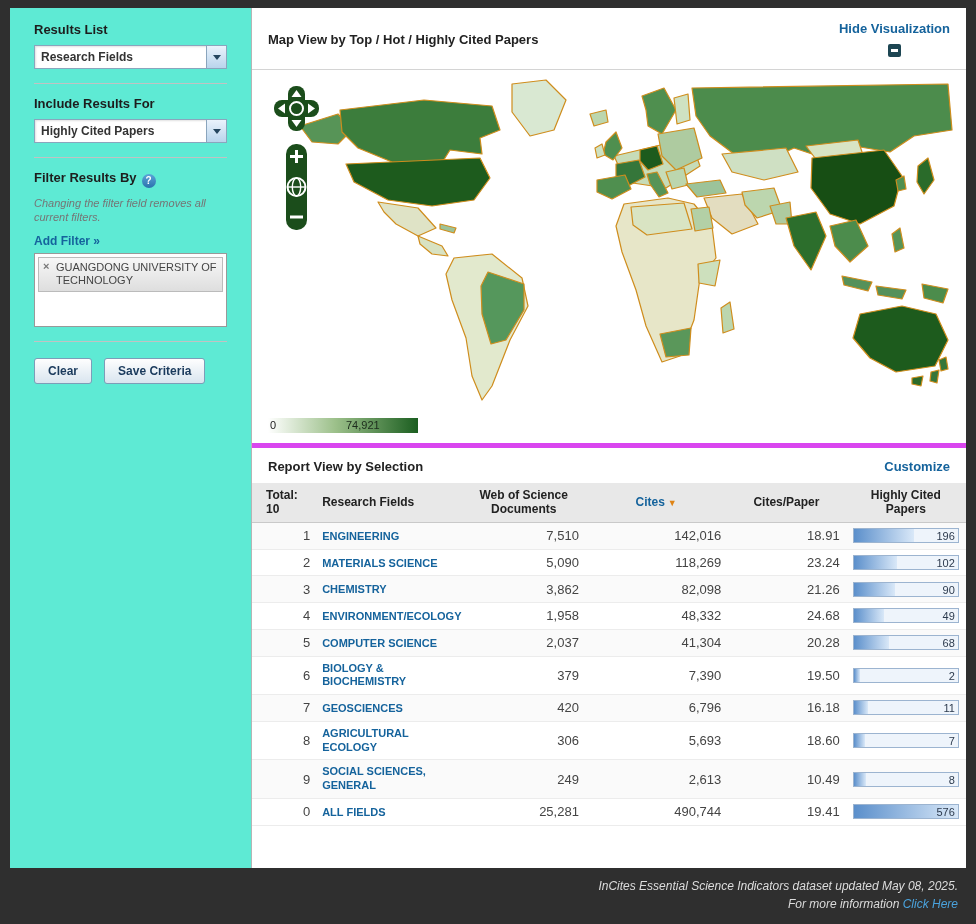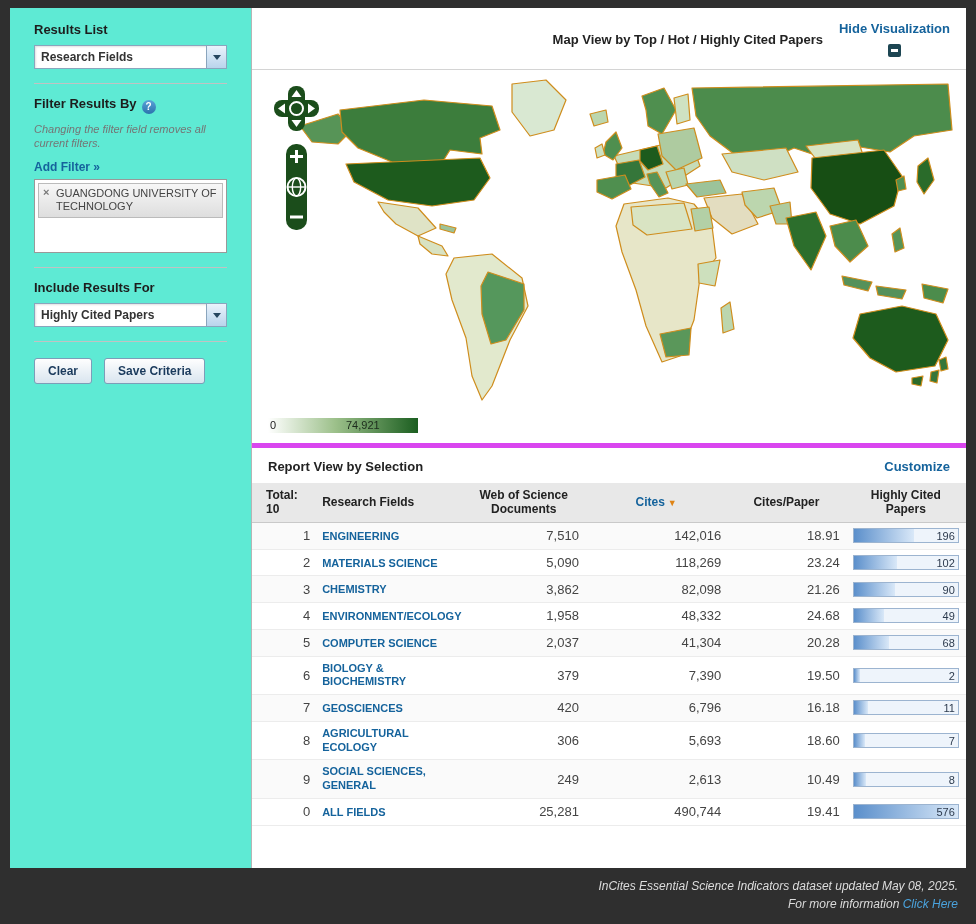--- a/index.html
+++ b/index.html
@@ -19,21 +19,21 @@
   .filter-note { font-style:italic; color:#757575; font-size:11px; line-height:1.3; margin:2px 0 8px 0; }
   .add-filter { color:#15639c; font-weight:bold; font-size:12px; text-decoration:none; display:inline-block; margin-bottom:5px; }
   .filter-box { background:#fff; border:1px solid #999; height:74px; padding:3px; overflow:hidden; }
   .filter-chip { position:relative; background:linear-gradient(#f7f7f7,#dedede); border:1px solid #bbb; padding:3px 5px 3px 17px; font-size:11px; color:#444; line-height:1.25; }
   .chip-x { position:absolute; left:4px; top:2px; color:#777; font-weight:bold; font-size:11px; cursor:pointer; }
   .btn-row { display:flex; gap:12px; margin-top:16px; }
   .btn { background:linear-gradient(#fefefe,#d9e5ef); border:1px solid #7d9db8; border-radius:3px; padding:5px 13px; font-size:12px; font-weight:bold; color:#1a3a5c; cursor:pointer; font-family:"Liberation Sans", sans-serif; }
 
   
   .main { flex:1; display:flex; flex-direction:column; background:#fff; overflow:hidden; }
-  .panel-header { display:flex; justify-content:flex-end; align-items:center; padding:13px 16px 12px 16px; border-bottom:1px solid #d4d4d4;gap:16px; }
+  .panel-header { display:flex; justify-content:space-between; align-items:center; padding:13px 16px 12px 16px; border-bottom:1px solid #d4d4d4; }
   .panel-title { font-weight:bold; font-size:13px; color:#222; }
   .hide-link { display:flex; align-items:center; gap:8px; color:#15639c; font-weight:bold; font-size:13px; text-decoration:none; cursor:pointer;flex-direction:column; }
   .min-icon { width:13px; height:13px; background:#1d4653; border-radius:2px; position:relative; }
   .min-icon::after { content:""; position:absolute; left:3px; right:3px; top:5px; height:3px; background:#fff; }
 
   
   .map-region { position:relative; height:336px; margin:4px 6px 0 6px; }
   .map-controls { position:absolute; left:16px; top:12px; z-index:2; cursor:pointer; }
   .world-map { position:absolute; left:36px; top:2px; }
   .legend-row { position:relative; margin:8px 0 0 16px; width:150px; height:15px; background:linear-gradient(to right,#ffffff,#9cc08a 45%,#1b5e20); }
@@ -80,38 +80,38 @@
     <aside class="sidebar">
       <div class="side-section">
         <div class="side-label">Results List</div>
         <div class="dropdown">
           <span class="value">Research Fields</span>
           <span class="arrow-btn"></span>
         </div>
       </div>
 
       <div class="side-section">
+        <div class="side-label">Include Results For</div>
+        <div class="dropdown">
+          <span class="value">Highly Cited Papers</span>
+          <span class="arrow-btn"></span>
+        </div>
+      </div>
+
+      <div class="side-section">
         <div class="side-label">
           <span>Filter Results By</span><span class="help-icon">?</span>
         </div>
         <div class="filter-note">Changing the filter field removes all current filters.</div>
         <a class="add-filter" href="#">Add Filter »</a>
         <div class="filter-box">
           <div class="filter-chip">
             <span class="chip-x">×</span>
             <span>GUANGDONG UNIVERSITY OF TECHNOLOGY</span>
           </div>
-        </div>
-      </div>
-
-      <div class="side-section">
-        <div class="side-label">Include Results For</div>
-        <div class="dropdown">
-          <span class="value">Highly Cited Papers</span>
-          <span class="arrow-btn"></span>
         </div>
       </div>
 
       <div class="btn-row">
         <button class="btn">Clear</button>
         <button class="btn">Save Criteria</button>
       </div>
     </aside>
 
     <main class="main">

